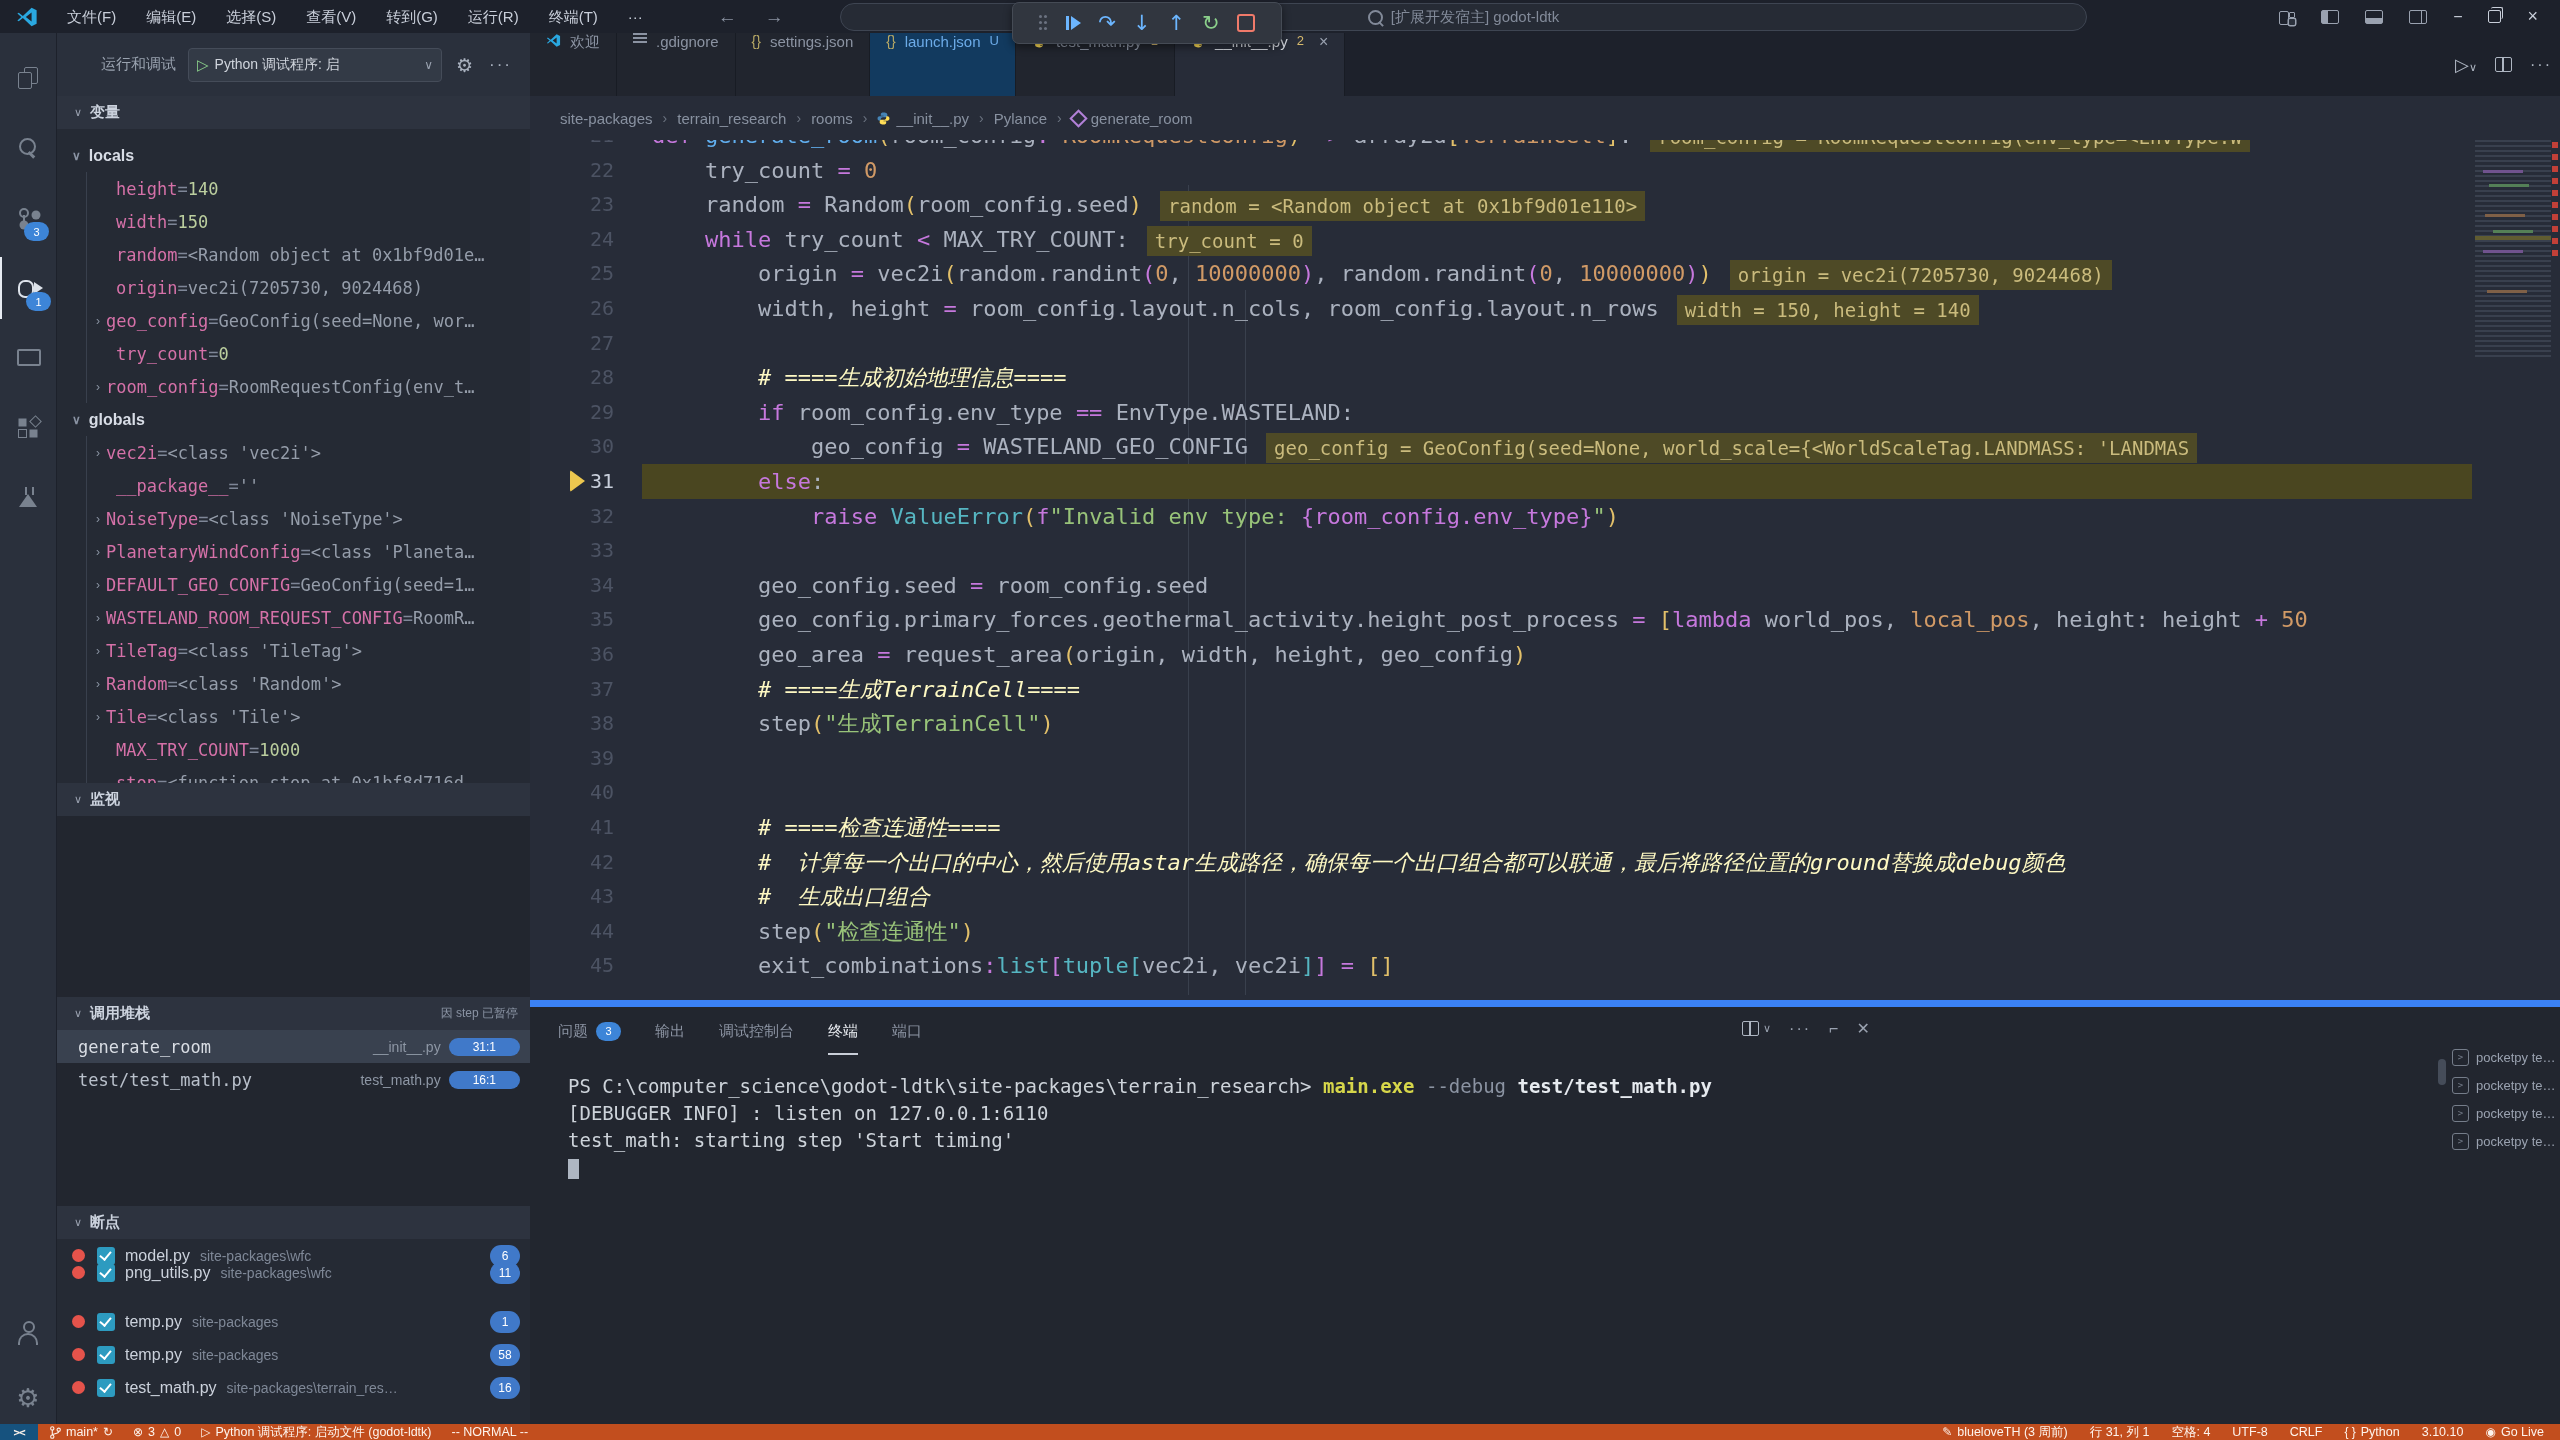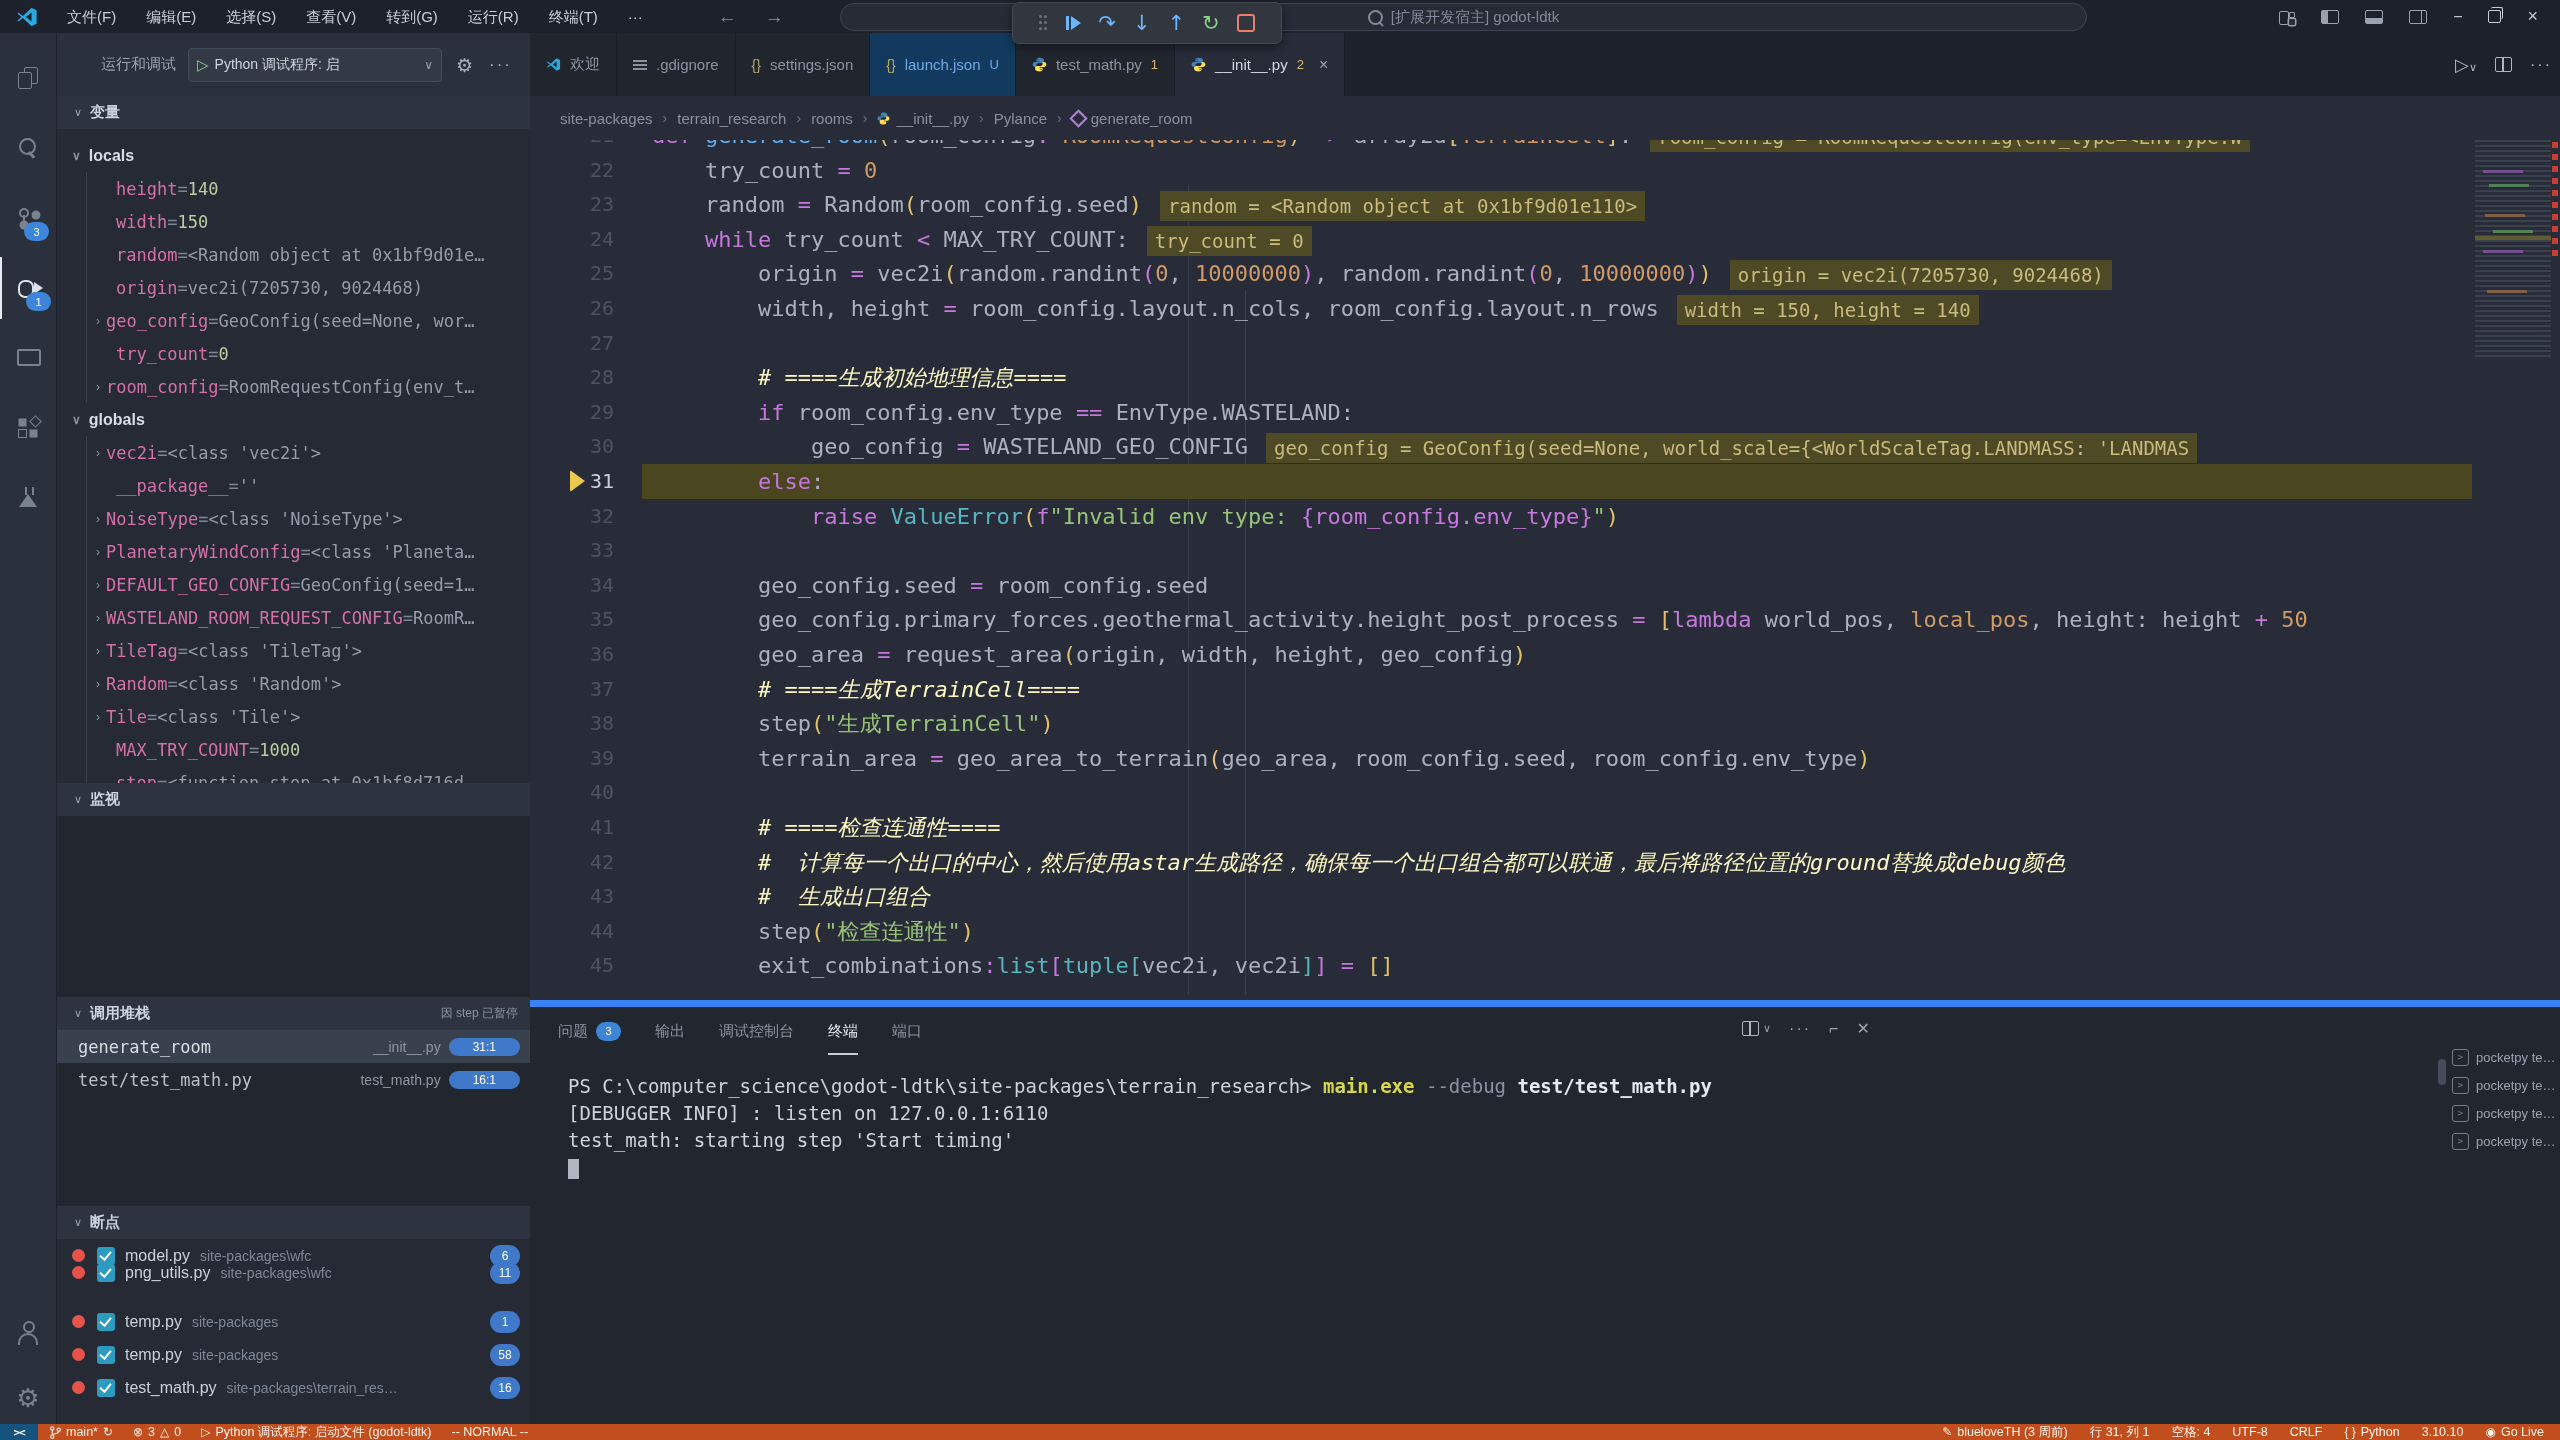--- a/index.html
+++ b/index.html
@@ -109,21 +109,21 @@
   .bp-row{position:absolute;left:0;width:474px;height:33px;display:flex;align-items:center;padding-left:16px;box-sizing:border-box;}
   .bp-dot{width:13px;height:13px;border-radius:50%;background:#e5534b;flex:none;}
   .bp-check{width:18px;height:18px;border-radius:3px;background:#2d9bc0;margin-left:12px;flex:none;position:relative;}
   .bp-check::after{content:"";position:absolute;left:5px;top:2px;width:5px;height:9px;border-right:2px solid #fff;border-bottom:2px solid #fff;transform:rotate(40deg);}
   .bp-name{margin-left:10px;font-size:16px;color:#ccd2dc;white-space:nowrap;}
   .bp-path{margin-left:10px;font-size:14px;color:#7f8897;white-space:nowrap;overflow:hidden;max-width:190px;}
   .bp-badge{position:absolute;right:10px;min-width:22px;height:22px;border-radius:11px;background:#4079c9;color:#fff;
      font-size:12px;display:flex;align-items:center;justify-content:center;padding:0 4px;}
   
   #tabstrip{left:530px;top:33px;width:2030px;height:63px;background:#1d212b;display:flex;z-index:5;}
-  .tab{height:63px;display:flex;align-items:center;gap:9px;padding:0 16px;box-sizing:border-box;background:#21252e;
+  .tab{height:63px;display:flex;align-items:flex-start;gap:9px;padding:0 16px;box-sizing:border-box;background:#21252e;
        border-right:1px solid #181c24;font-size:15px;color:#8b93a2;white-space:nowrap;}
   .tab.active{background:#272c38;color:#d5d9e0;}
   .tab.bluetab{background:#123a5f;color:#6cabe8;}
   .tab .suffix{font-size:13px;color:#d7ba6d;}
   .tab.bluetab .suffix{color:#6cabe8;}
   .tab .close{margin-left:6px;color:#9aa2b0;font-size:16px;}
   .ticon{font-size:14px;color:#b8a965;}
   .gd-icon{width:14px;height:10px;position:relative;}
   .gd-icon::before{content:"";position:absolute;left:0;top:0;width:14px;height:2px;background:#8b93a2;box-shadow:0 4px 0 #8b93a2,0 8px 0 #8b93a2;}
   #editor-actions{position:absolute;right:8px;top:33px;height:63px;display:flex;align-items:center;gap:18px;color:#aeb6c2;z-index:6;}
@@ -621,21 +621,20 @@
         <div class="crow" style="top: 531.6px;">
           <span class="cnum">37</span>
           <span class="ctext"><span class="cm">        # ====生成TerrainCell====</span></span>
         </div>
         <div class="crow" style="top: 566.2px;">
           <span class="cnum">38</span>
           <span class="ctext"><span class="df">        step</span><span class="b1">(</span><span class="st">"生成TerrainCell"</span><span class="b1">)</span></span>
         </div>
         <div class="crow" style="top: 600.8px;">
           <span class="cnum">39</span>
-          <span class="ctext"><span class="df">        terrain_area</span><span class="op"> = </span><span class="df">geo_area_to_terrain</span><span class="b1">(</span><span class="df">geo_area, room_config.seed, room_config.env_type</span><span class="b1">)</span></span>
         </div>
         <div class="crow" style="top: 635.4px;">
           <span class="cnum">40</span>
           <span class="ctext"></span>
         </div>
         <div class="crow" style="top: 670px;">
           <span class="cnum">41</span>
           <span class="ctext"><span class="cm">        # ====检查连通性====</span></span>
         </div>
         <div class="crow" style="top: 704.6px;">

